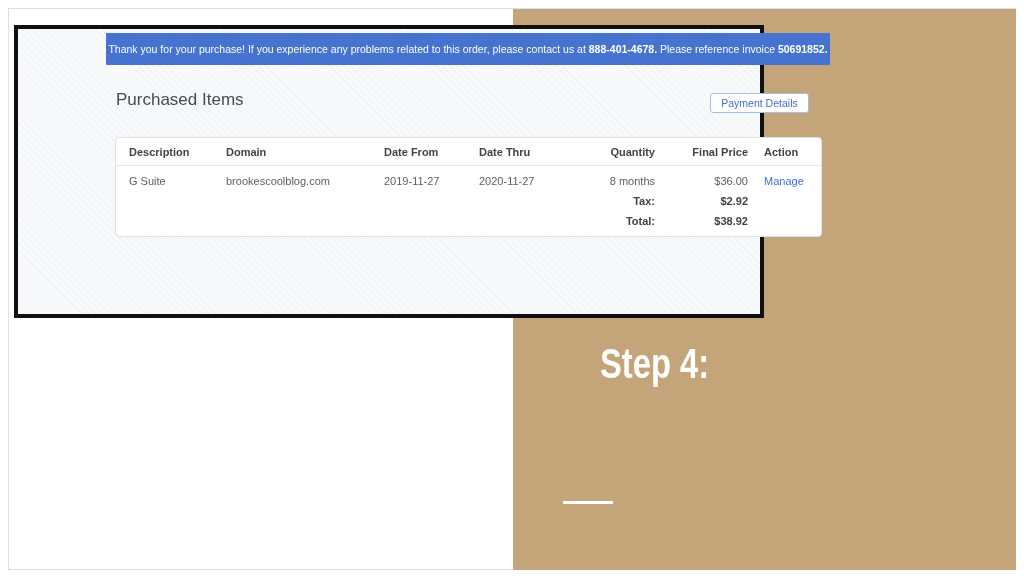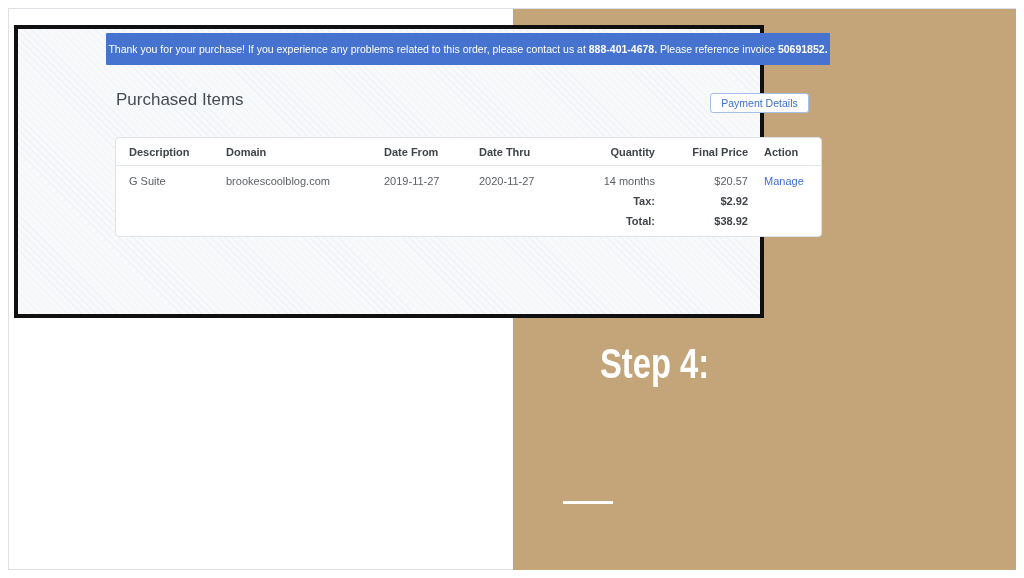--- a/index.html
+++ b/index.html
@@ -205,22 +205,22 @@
               <th class="al-r">Final Price</th>
               <th class="act-col">Action</th>
             </tr>
           </thead>
           <tbody>
             <tr class="first-row">
               <td class="pad-l">G Suite</td>
               <td>brookescoolblog.com</td>
               <td>2019-11-27</td>
               <td>2020-11-27</td>
-              <td class="al-r">14 months</td>
-              <td class="al-r">$20.57</td>
+              <td class="al-r">8 months</td>
+              <td class="al-r">$36.00</td>
               <td class="act-col">
                 <a class="manage-link">Manage</a>
               </td>
             </tr>
             <tr>
               <td colspan="4"></td>
               <td class="al-r bold">Tax:</td>
               <td class="al-r bold">$2.92</td>
               <td></td>
             </tr>

